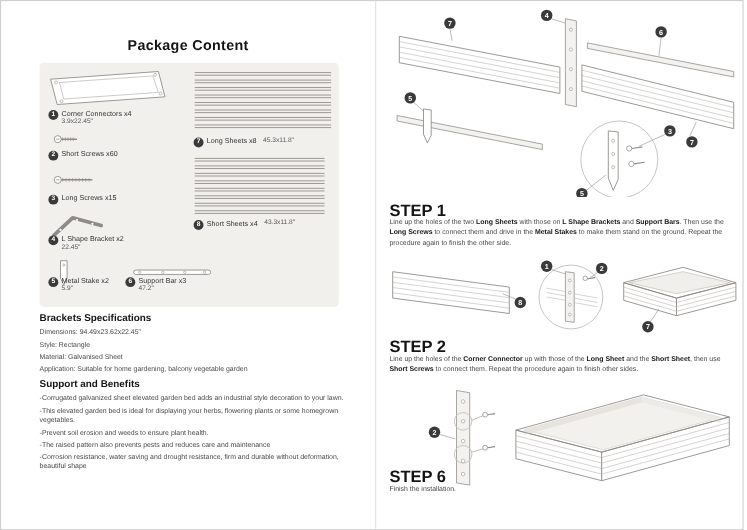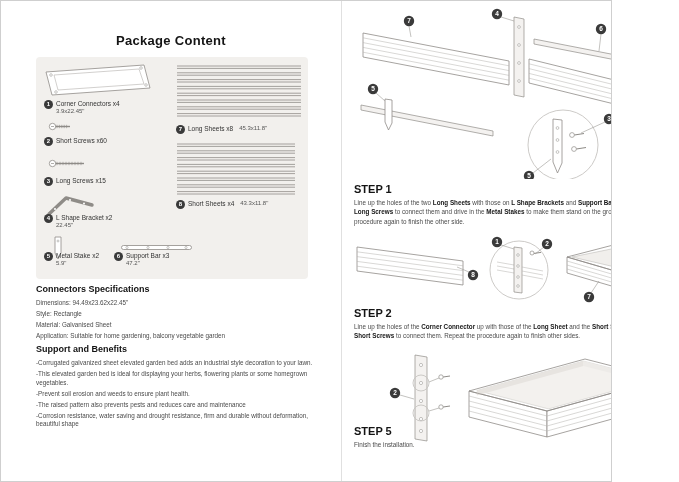--- a/index.html
+++ b/index.html
@@ -1,38 +1,38 @@
 <!DOCTYPE html>
 <html><head>
 <meta charset="utf-8">
 <style>
   * { margin:0; padding:0; box-sizing:border-box; }
   html,body { background:#fff; }
   body { width:679px; height:482px; font-family:"Liberation Sans", sans-serif; }
-  .page { position:relative; width:612px; height:482px; background:#fff; border:1px solid #cfcfcf; overflow:hidden; }
+  .page { position:relative; width:676px; height:482px; background:#fff; border:1px solid #cfcfcf; overflow:hidden; }
   .divider { position:absolute; left:340px; top:0; width:1px; height:480px; background:#e0e0e0; }
 
   
   .left-panel { position:absolute; left:0; top:0; width:340px; height:480px; }
   .page-title { position:absolute; top:32px; left:0; width:340px; text-align:center; font-size:13px; font-weight:bold; color:#141414; letter-spacing:.3px; }
   .package-box { position:absolute; left:35px; top:56px; width:272px; height:222px; background:#f2f0ed; border-radius:4px; }
   .pk-item { position:absolute; display:flex; align-items:flex-start; gap:3px; }
   .badge { flex:0 0 auto; width:9px; height:9px; border-radius:50%; background:#3a3a3a; color:#fff; font-size:6px; line-height:9px; text-align:center; font-weight:bold; }
   .pk-col { display:flex; flex-direction:column; }
   .pk-label { font-size:6.5px; color:#333; line-height:1.3; }
   .pk-size { font-size:6px; color:#555; line-height:1.3; }
   .pk-row { flex-direction:row !important; align-items:center; gap:6px; }
   .pk-icon { position:absolute; }
   .section { position:absolute; left:35px; width:292px; }
   .section h2 { font-size:9px; font-weight:bold; color:#141414; margin-bottom:5px; }
   .section p { font-size:6.3px; color:#4a4a4a; line-height:1.35; margin-bottom:2.5px; }
 
   
   .right-panel { position:absolute; left:341px; top:0; width:337px; height:480px; }
-  .step-title { position:absolute; font-size:11px; font-weight:bold; color:#141414; }
+  .step-title { position:absolute; font-size:15px; font-weight:bold; color:#141414; }
   .step-text { position:absolute; width:312px; font-size:6.3px; color:#4a4a4a; line-height:1.5; }
   .step-text b { color:#161616; }
   .diagram { position:absolute; pointer-events:none; }
 
   
   .sheet { fill:#fff; stroke:#8f8c88; stroke-width:.8; }
   .corr  { stroke:#b3b0ac; stroke-width:.5; fill:none; }
   .thin  { fill:#f4f2f0; stroke:#8f8c88; stroke-width:.7; }
   .hole  { fill:#fff; stroke:#8f8c88; stroke-width:.5; }
   .detail{ fill:#fff; stroke:#c6c4c1; stroke-width:.9; }
@@ -159,21 +159,21 @@
       <div class="pk-item" style="left:140px; top:143px;">
         <span class="badge">8</span>
         <span class="pk-col pk-row">
           <span class="pk-label">Short Sheets x4</span>
           <span class="pk-size">43.3x11.8"</span>
         </span>
       </div>
     </div>
 
     <div class="section" style="top:283px;">
-      <h2>Connectors Specifications</h2>
+      <h2>Brackets Specifications</h2>
       <p>Dimensions: 94.49x23.62x22.45"</p>
       <p>Style: Rectangle</p>
       <p>Material: Galvanised Sheet</p>
       <p>Application: Suitable for home gardening, balcony vegetable garden</p>
     </div>
 
     <div class="section" style="top:343px;">
       <h2>Support and Benefits</h2>
       <p>-Corrugated galvanized sheet elevated garden bed adds an industrial style decoration to your lawn.</p>
       <p>-This elevated garden bed is ideal for displaying your herbs, flowering plants or some homegrown vegetables.</p>
@@ -327,16 +327,16 @@
 
       <polygon class="sheet" points="118,42 196,62 196,88 118,68"></polygon>
       <polygon class="sheet" points="196,62 312,30 312,56 196,88"></polygon>
       <path class="corr" d="M118,47 L196,67 M118,52 L196,72 M118,57 L196,77 M118,62 L196,82 M196,67 L312,35 M196,72 L312,40 M196,77 L312,45 M196,82 L312,50"></path>
       <polygon points="125.8,41.5 232.5,12.1 304.2,30.5 197.5,59.9" fill="#f3f1ee" stroke="#c9c6c2" stroke-width="0.5"></polygon>
       <polygon points="125.8,41.5 232.5,12.1 232.5,17 125.8,46.5" fill="#e7e4e0"></polygon>
       <polygon points="232.5,12.1 304.2,30.5 304.2,35.5 232.5,17" fill="#edebe8"></polygon>
       <polygon points="118,42 234,10 312,30 196,62" fill="none" stroke="#8f8c88" stroke-width="0.8"></polygon>
     </svg>
 
-    <div class="step-title" style="left:12px; top:424px;">STEP 5</div>
+    <div class="step-title" style="left:12px; top:424px;">STEP 6</div>
     <p class="step-text" style="left:12px; top:439px; width:150px;"><span>Finish the installation.</span></p>
   </div>
 </div>
 
 </body></html>

